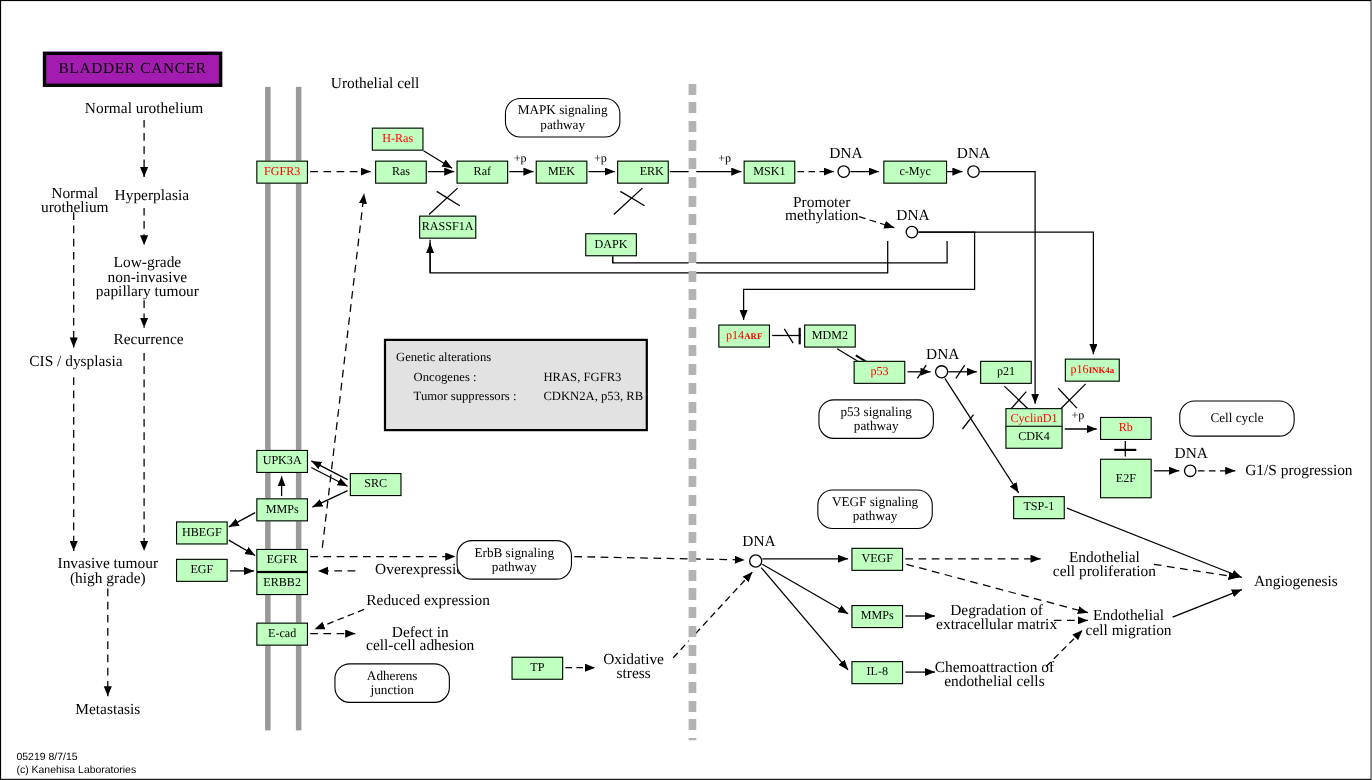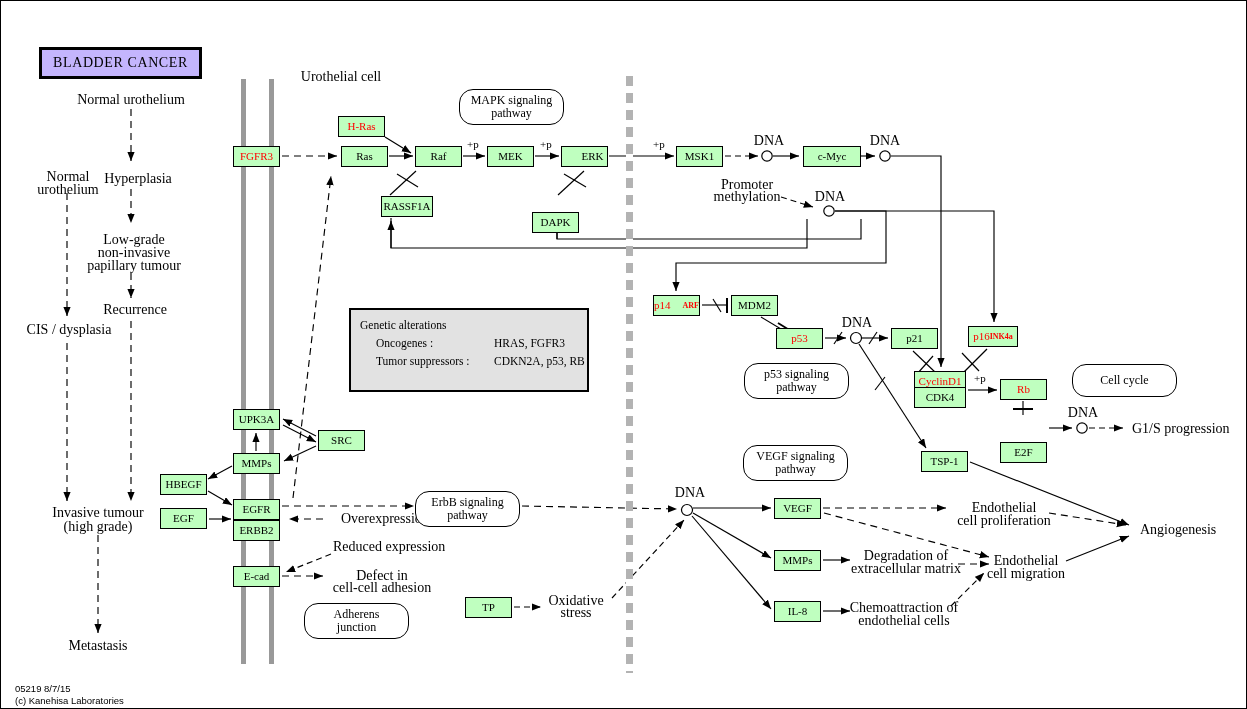--- a/index.html
+++ b/index.html
@@ -35,21 +35,21 @@
     line-height:1.05;
     white-space:nowrap;
     z-index:4;
   }
   .lbl.c{text-align:center;transform:translateX(-50%);}
   .lbl.small{font-size:11px;}
 
   
   #title-box{
     position:absolute;left:38px;top:46px;width:157px;height:26px;
-    border:3px solid #000;background:#c4b5fd;
+    border:3px solid #000;background:#a21caf;
     display:flex;align-items:center;justify-content:center;
     font-family:"Liberation Serif", serif;font-size:14px;letter-spacing:.6px;
     z-index:6;
   }
 
   
   .capsule{
     position:absolute;border:1px solid #000;border-radius:14px;background:#fff;
     display:flex;align-items:center;justify-content:center;text-align:center;
     font-family:"Liberation Serif", serif;font-size:12px;line-height:1.12;
@@ -357,21 +357,21 @@
       </div>
       <div class="gene" style="left: 802px; top: 145px; width: 58px; height: 21px; text-align: center;">
         <span>c-Myc</span>
       </div>
       <div class="gene" style="left: 380px; top: 195px; width: 52px; height: 21px;">
         <span>RASSF1A</span>
       </div>
       <div class="gene" style="left: 531px; top: 195px; width: 47px; height: 21px; margin-top: 16px;">
         <span>DAPK</span>
       </div>
-      <div class="gene red" style="left: 652px; top: 294px; width: 47px; height: 21px; justify-content: space-between;">
+      <div class="gene red" style="left: 652px; top: 294px; width: 47px; height: 21px;">
         <span>p14</span>
         <sup>ARF</sup>
       </div>
       <div class="gene" style="left: 730px; top: 294px; width: 47px; height: 21px;">
         <span>MDM2</span>
       </div>
       <div class="gene red" style="left: 775px; top: 327px; width: 47px; height: 21px;">
         <span>p53</span>
       </div>
       <div class="gene" style="left: 890px; top: 327px; width: 47px; height: 21px;">
@@ -383,21 +383,21 @@
       </div>
       <div class="gene red" style="left: 913px; top: 370px; width: 52px; height: 20px;">
         <span>CyclinD1</span>
       </div>
       <div class="gene" style="left: 913px; top: 386px; width: 52px; height: 21px;">
         <span>CDK4</span>
       </div>
       <div class="gene red" style="left: 999px; top: 378px; width: 47px; height: 21px;">
         <span>Rb</span>
       </div>
-      <div class="gene" style="left: 999px; top: 441px; width: 47px; height: 21px;">
+      <div class="gene" style="left: 999px; top: 416px; width: 47px; height: 36px;">
         <span>E2F</span>
       </div>
       <div class="gene" style="left: 920px; top: 450px; width: 47px; height: 21px;">
         <span>TSP-1</span>
       </div>
       <div class="gene" style="left: 232px; top: 408px; width: 47px; height: 21px;">
         <span>UPK3A</span>
       </div>
       <div class="gene" style="left: 317px; top: 429px; width: 47px; height: 21px;">
         <span>SRC</span>

